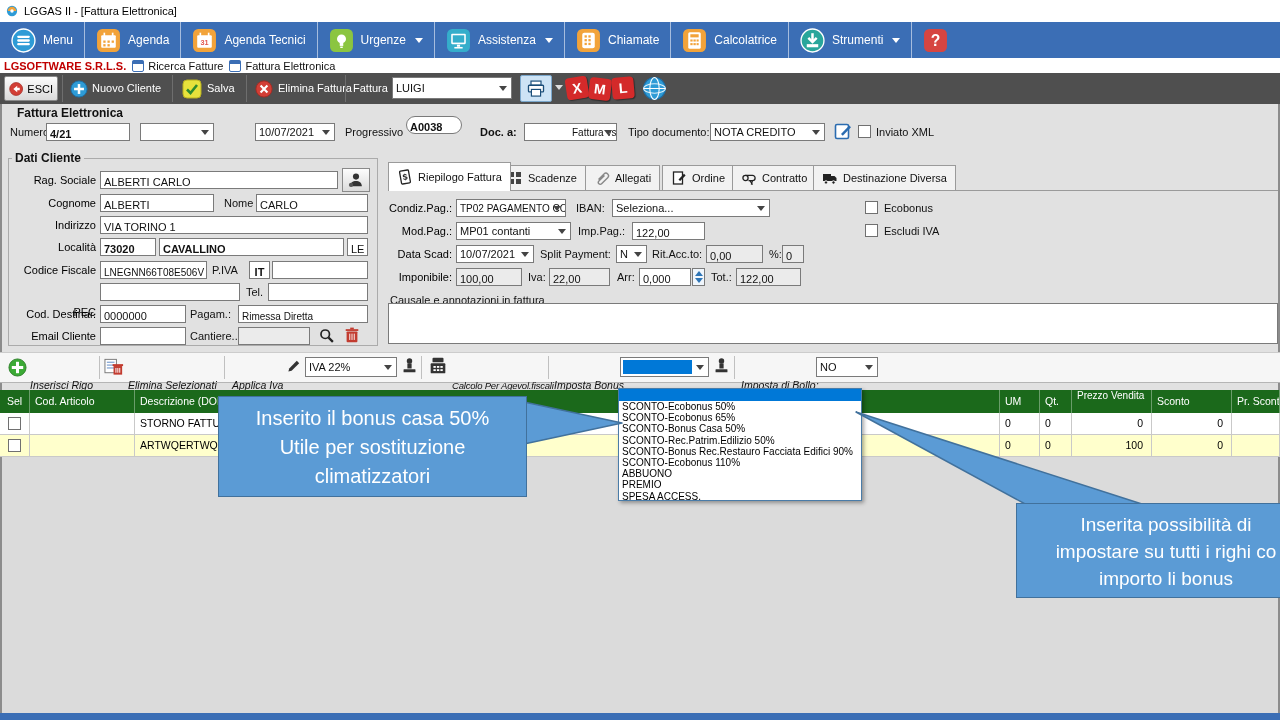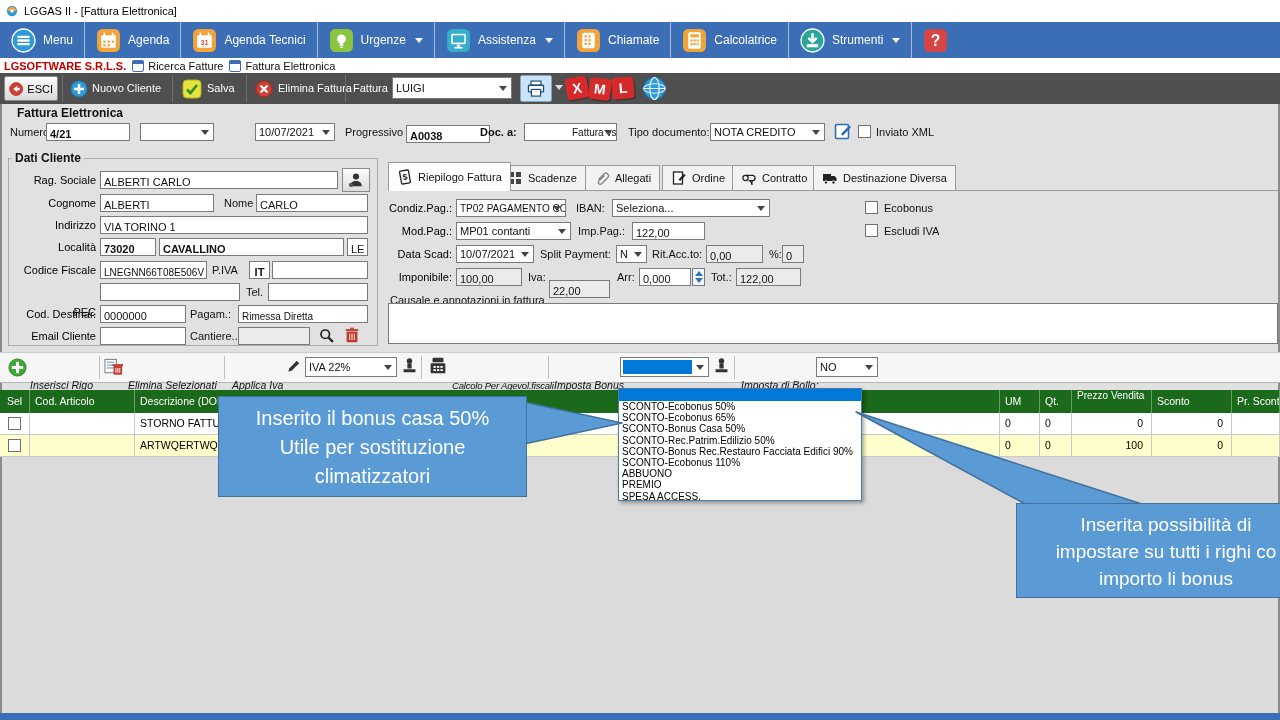--- a/index.html
+++ b/index.html
@@ -324,21 +324,21 @@
     </div>
   <div class="combo" style="left:140px; top:123px; width:74px;">
       <span class="ca"></span>
     </div>
   <span class="lab" style="left:228px; top:123px;padding-left:40px;">Data</span>
   <div class="combo" style="left:255px; top:123px; width:80px;">
       <span>10/07/2021</span>
       <span class="ca"></span>
     </div>
   <span class="lab" style="left:345px; top:123px;">Progressivo</span>
-  <div class="input bold" style="left:406px; top:125px; width:84px;">
+  <div class="input bold" style="left:406px; top:116px; width:56px;border-radius:9px;">
       <span>A0038</span>
     </div>
   <span class="lab bold" style="left:480px; top:123px;">Doc. a:</span>
   <div class="combo" style="left:524px; top:123px; width:93px; font-size:10px;padding-left:47px;">
       <span>Fattura vs. privati</span>
       <span class="ca"></span>
     </div>
   <span class="lab" style="left:628px; top:123px;">Tipo documento:</span>
   <div class="combo" style="left:710px; top:123px; width:115px;">
       <span>NOTA CREDITO</span>
@@ -529,21 +529,21 @@
   <span class="lab" style="left:769px; top:245px;">%:</span>
   <div class="input dis" style="left:782px; top:245px; width:22px;">
       <span>0</span>
     </div>
 
   <span class="rr" style="top:268px;">Imponibile:</span>
   <div class="input dis" style="left:456px; top:268px; width:66px;">
       <span>100,00</span>
     </div>
   <span class="lab" style="left:528px; top:268px;">Iva:</span>
-  <div class="input dis" style="left:549px; top:268px; width:61px;margin-top:12px;">
+  <div class="input dis" style="left:549px; top:268px; width:61px;">
       <span>22,00</span>
     </div>
   <span class="lab" style="left:617px; top:268px;">Arr:</span>
   <div class="input" style="left:639px; top:268px; width:52px;">
       <span>0,000</span>
     </div>
   <div class="spin" style="left:692px; top:268px;">
       <span class="up"></span>
       <span class="dn"></span>
     </div>

